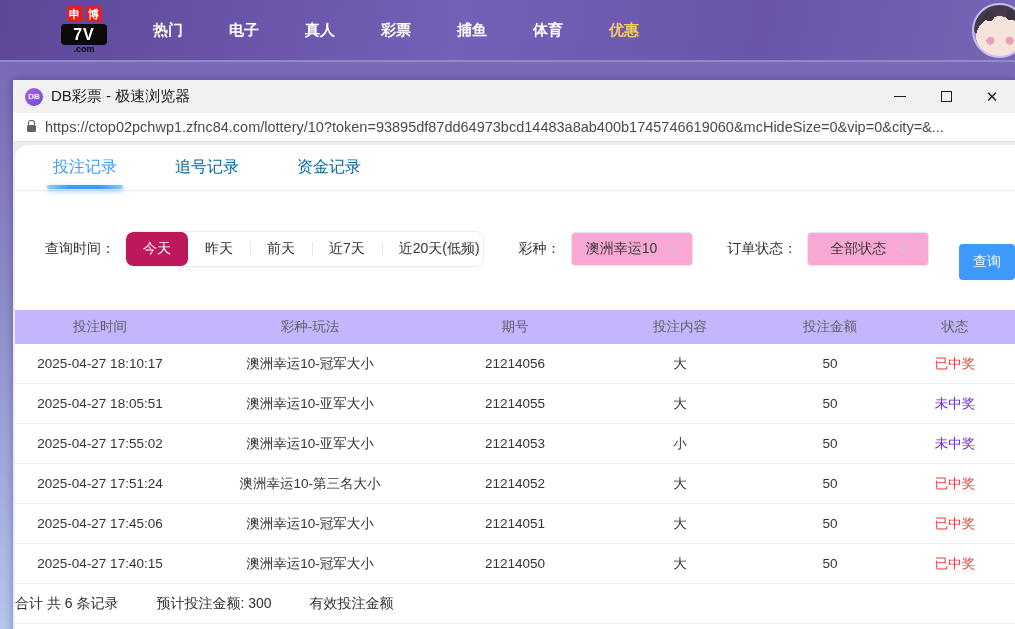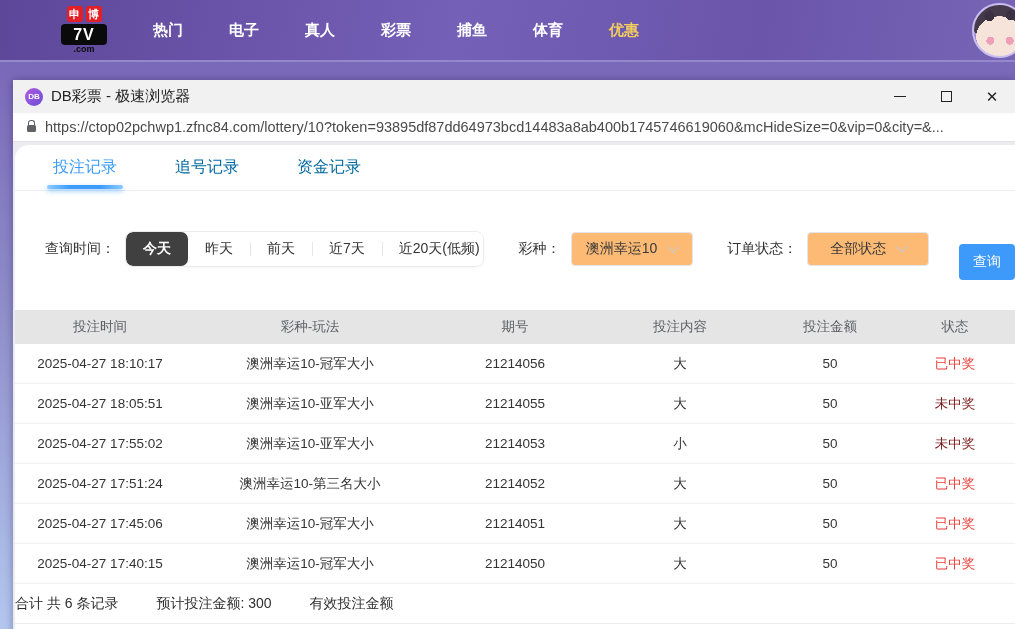--- a/index.html
+++ b/index.html
@@ -71,37 +71,37 @@
     box-shadow:0 2px 5px rgba(59,156,252,.55); }
 
   .filters { display:flex; align-items:center; margin:26px 0 0 30px; font-size:14px; color:#333; }
   .flabel { margin-right:10px; white-space:nowrap; }
   .time-group { display:flex; align-items:stretch; border:1px solid #ececec; border-radius:8px;
     overflow:hidden; height:36px; box-shadow:0 1px 3px rgba(0,0,0,.04); }
   .time-opt { padding:0 17px; display:flex; align-items:center; color:#333; cursor:pointer;
     position:relative; background:#fff; white-space:nowrap; }
   .time-opt + .time-opt::before { content:''; position:absolute; left:0; top:10px; bottom:10px;
     width:1px; background:#e7e7e7; }
-  .time-opt.active { background:#404040; color:#fff; border-radius:7px;font-weight:bold; }
+  .time-opt.active { background:#be185d; color:#fff; border-radius:7px; }
   .time-opt.active::before, .time-opt.active + .time-opt::before { display:none; }
   .sp36 { width:36px; }
   .select { height:34px; min-width:122px; border:1px solid #e3e6ec; border-radius:4px;
     display:flex; align-items:center; justify-content:center; padding:0 10px; color:#3a3a3a;
-    cursor:pointer; background:#fdba74; white-space:nowrap; }
+    cursor:pointer; background:#f9a8d4; white-space:nowrap; }
   .caret { width:8px; height:8px; border-right:1.6px solid #c6cad2; border-bottom:1.6px solid #c6cad2;
     transform:rotate(45deg); margin-left:12px; margin-top:-4px; }
   .query-btn { height:36px; width:58px; background:#3d9afa; color:#fff; border:none; border-radius:4px;
     font-size:14px; cursor:pointer; margin-left:30px; font-family:inherit;margin-top:27px; }
 
   .table { margin-top:30px; font-size:13.5px; }
-  .thead { display:flex; height:34px; align-items:center; background:#e5e5e5; color:#5c5f66; }
+  .thead { display:flex; height:34px; align-items:center; background:#c4b5fd; color:#5c5f66; }
   .trow { display:flex; height:40px; align-items:center; color:#333; border-bottom:1px solid #f0f1f4; }
   .cell { text-align:center; overflow:hidden; white-space:nowrap; }
   .c1{width:17%;} .c2{width:25%;} .c3{width:16%;} .c4{width:17%;} .c5{width:13%;} .c6{width:12%;}
-  .status { color:#7f1d1d; }
+  .status { color:#6d28d9; }
   .status.won { color:#e8413c; }
 
   .summary { display:flex; justify-content:flex-start; align-items:center; height:40px;
     font-size:14px; color:#2f2f2f; gap:38px; border-bottom:1px solid #ededed; white-space:nowrap; }
   .summary .clip { margin-right:-24px; }
 </style>
 </head>
 <body>
 
 <div id="screen">

